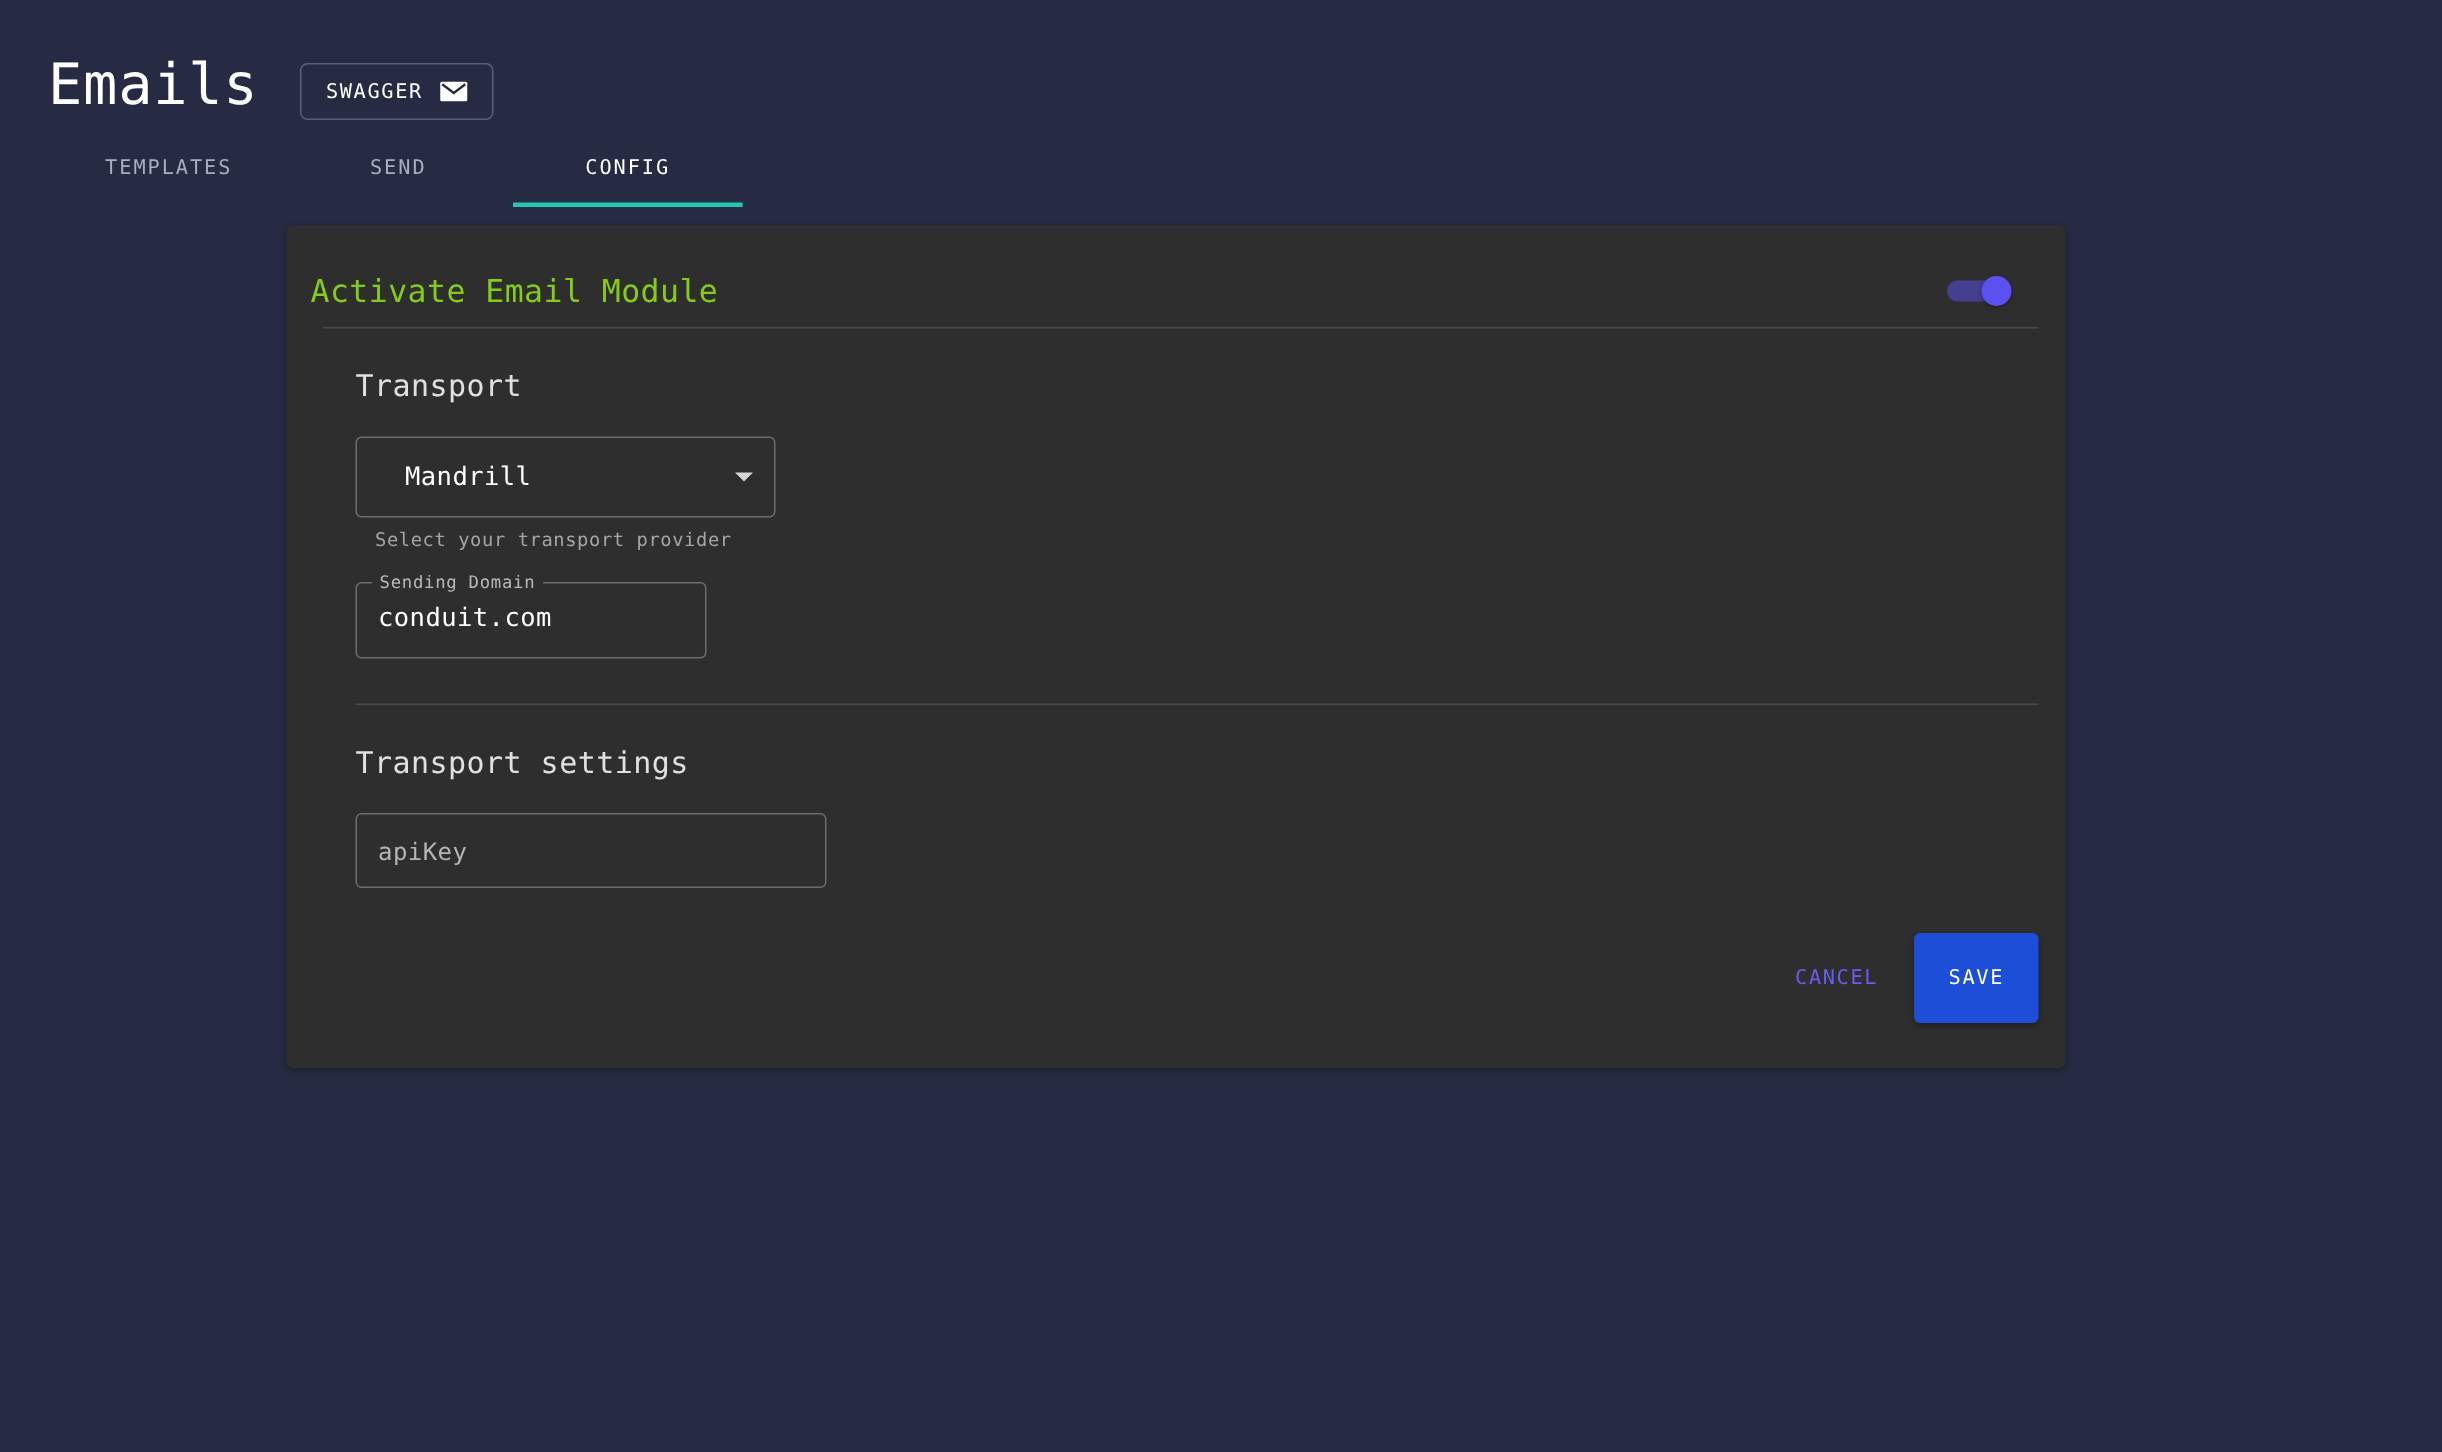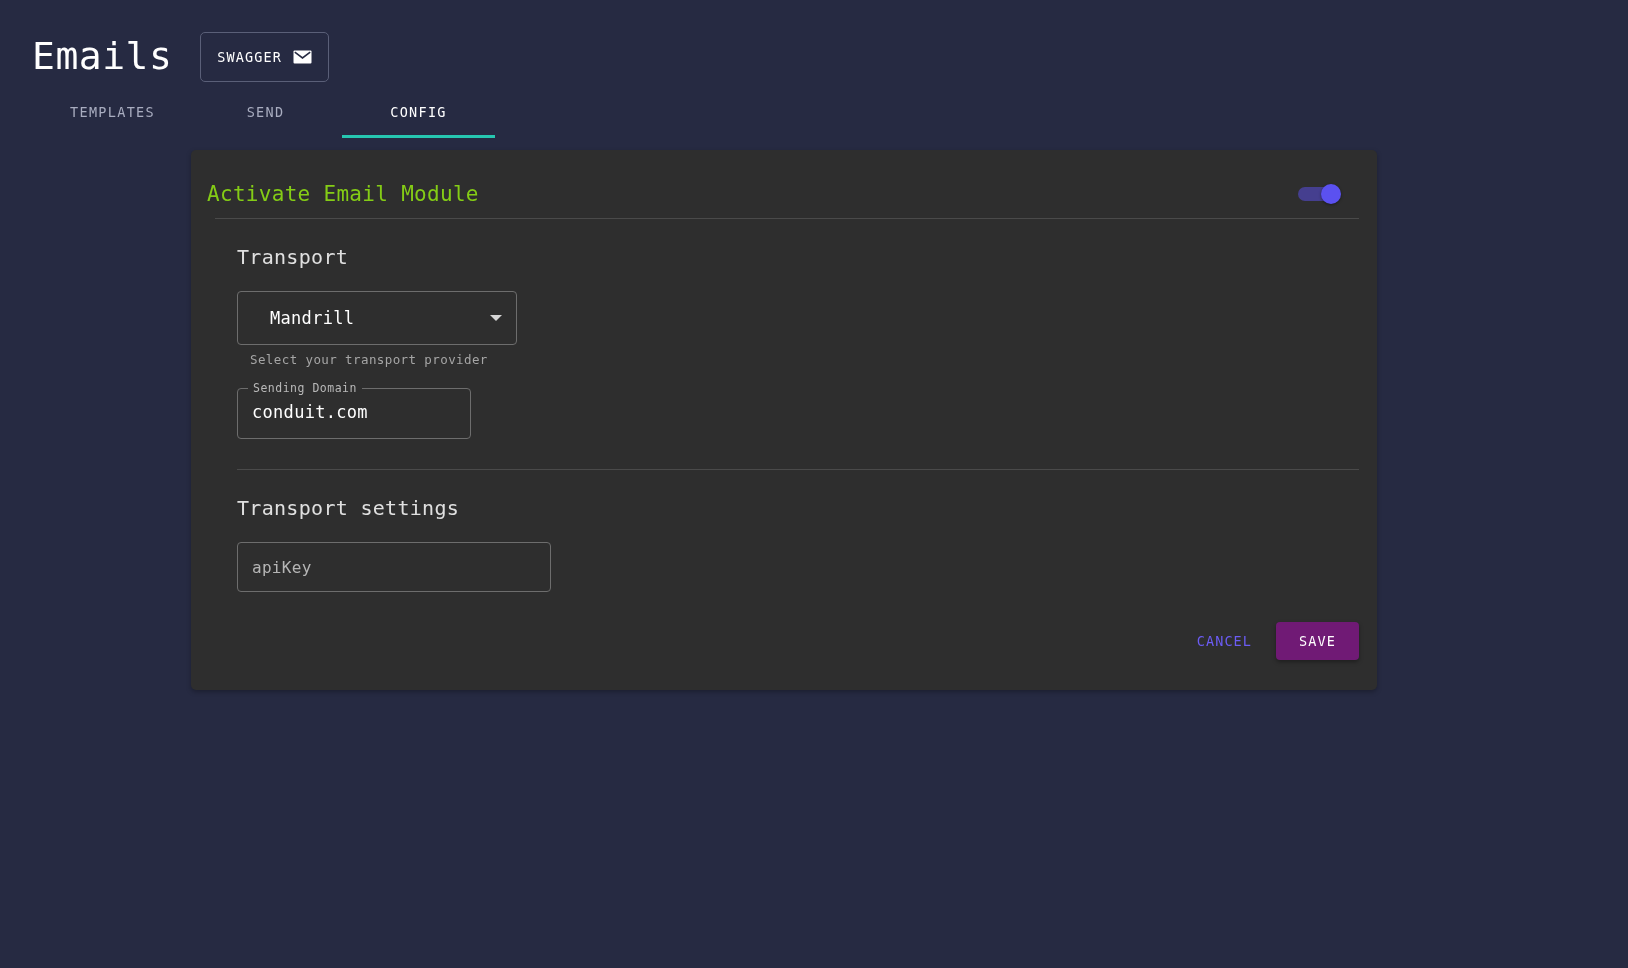--- a/index.html
+++ b/index.html
@@ -18,37 +18,37 @@
     height: 968px;
     background: #262a42;
   }
 
   
   .header-row {
     position: absolute;
     left: 32px;
     top: 32px;
     display: flex;
-    align-items: flex-start;
+    align-items: flex-end;
     gap: 28px;
   }
 
   .page-title {
     font-size: 38px;
     line-height: 48px;
     color: #ffffff;
     font-weight: 400;
     letter-spacing: 0.5px;
   }
 
   .swagger-btn {
     display: inline-flex;
     align-items: center;
     gap: 11px;
-    height: 50px;
+    height: 38px;
     padding: 0 16px;
     border: 1px solid #5a5f78;
     border-radius: 5px;
     background: transparent;
     color: #ffffff;
     font-family: inherit;
     font-size: 13.5px;
     letter-spacing: 1.1px;
     cursor: pointer;
   }
@@ -272,27 +272,27 @@
     color: #6c5cf5;
     font-family: inherit;
     font-size: 13.5px;
     letter-spacing: 1.1px;
     padding: 9px 14px;
     border-radius: 4px;
     cursor: pointer;
   }
 
   .btn-save {
-    background: #701a75;
+    background: #1d4ed8;
     border: none;
     color: #ffffff;
     font-family: inherit;
     font-size: 13.5px;
     letter-spacing: 1.1px;
-    padding: 11px 23px;
+    padding: 22px 23px;
     border-radius: 4px;
     cursor: pointer;
     box-shadow: 0 2px 4px rgba(0,0,0,0.35);
   }
 </style>
 </head>
 <body>
 
 <div class="page">
 

